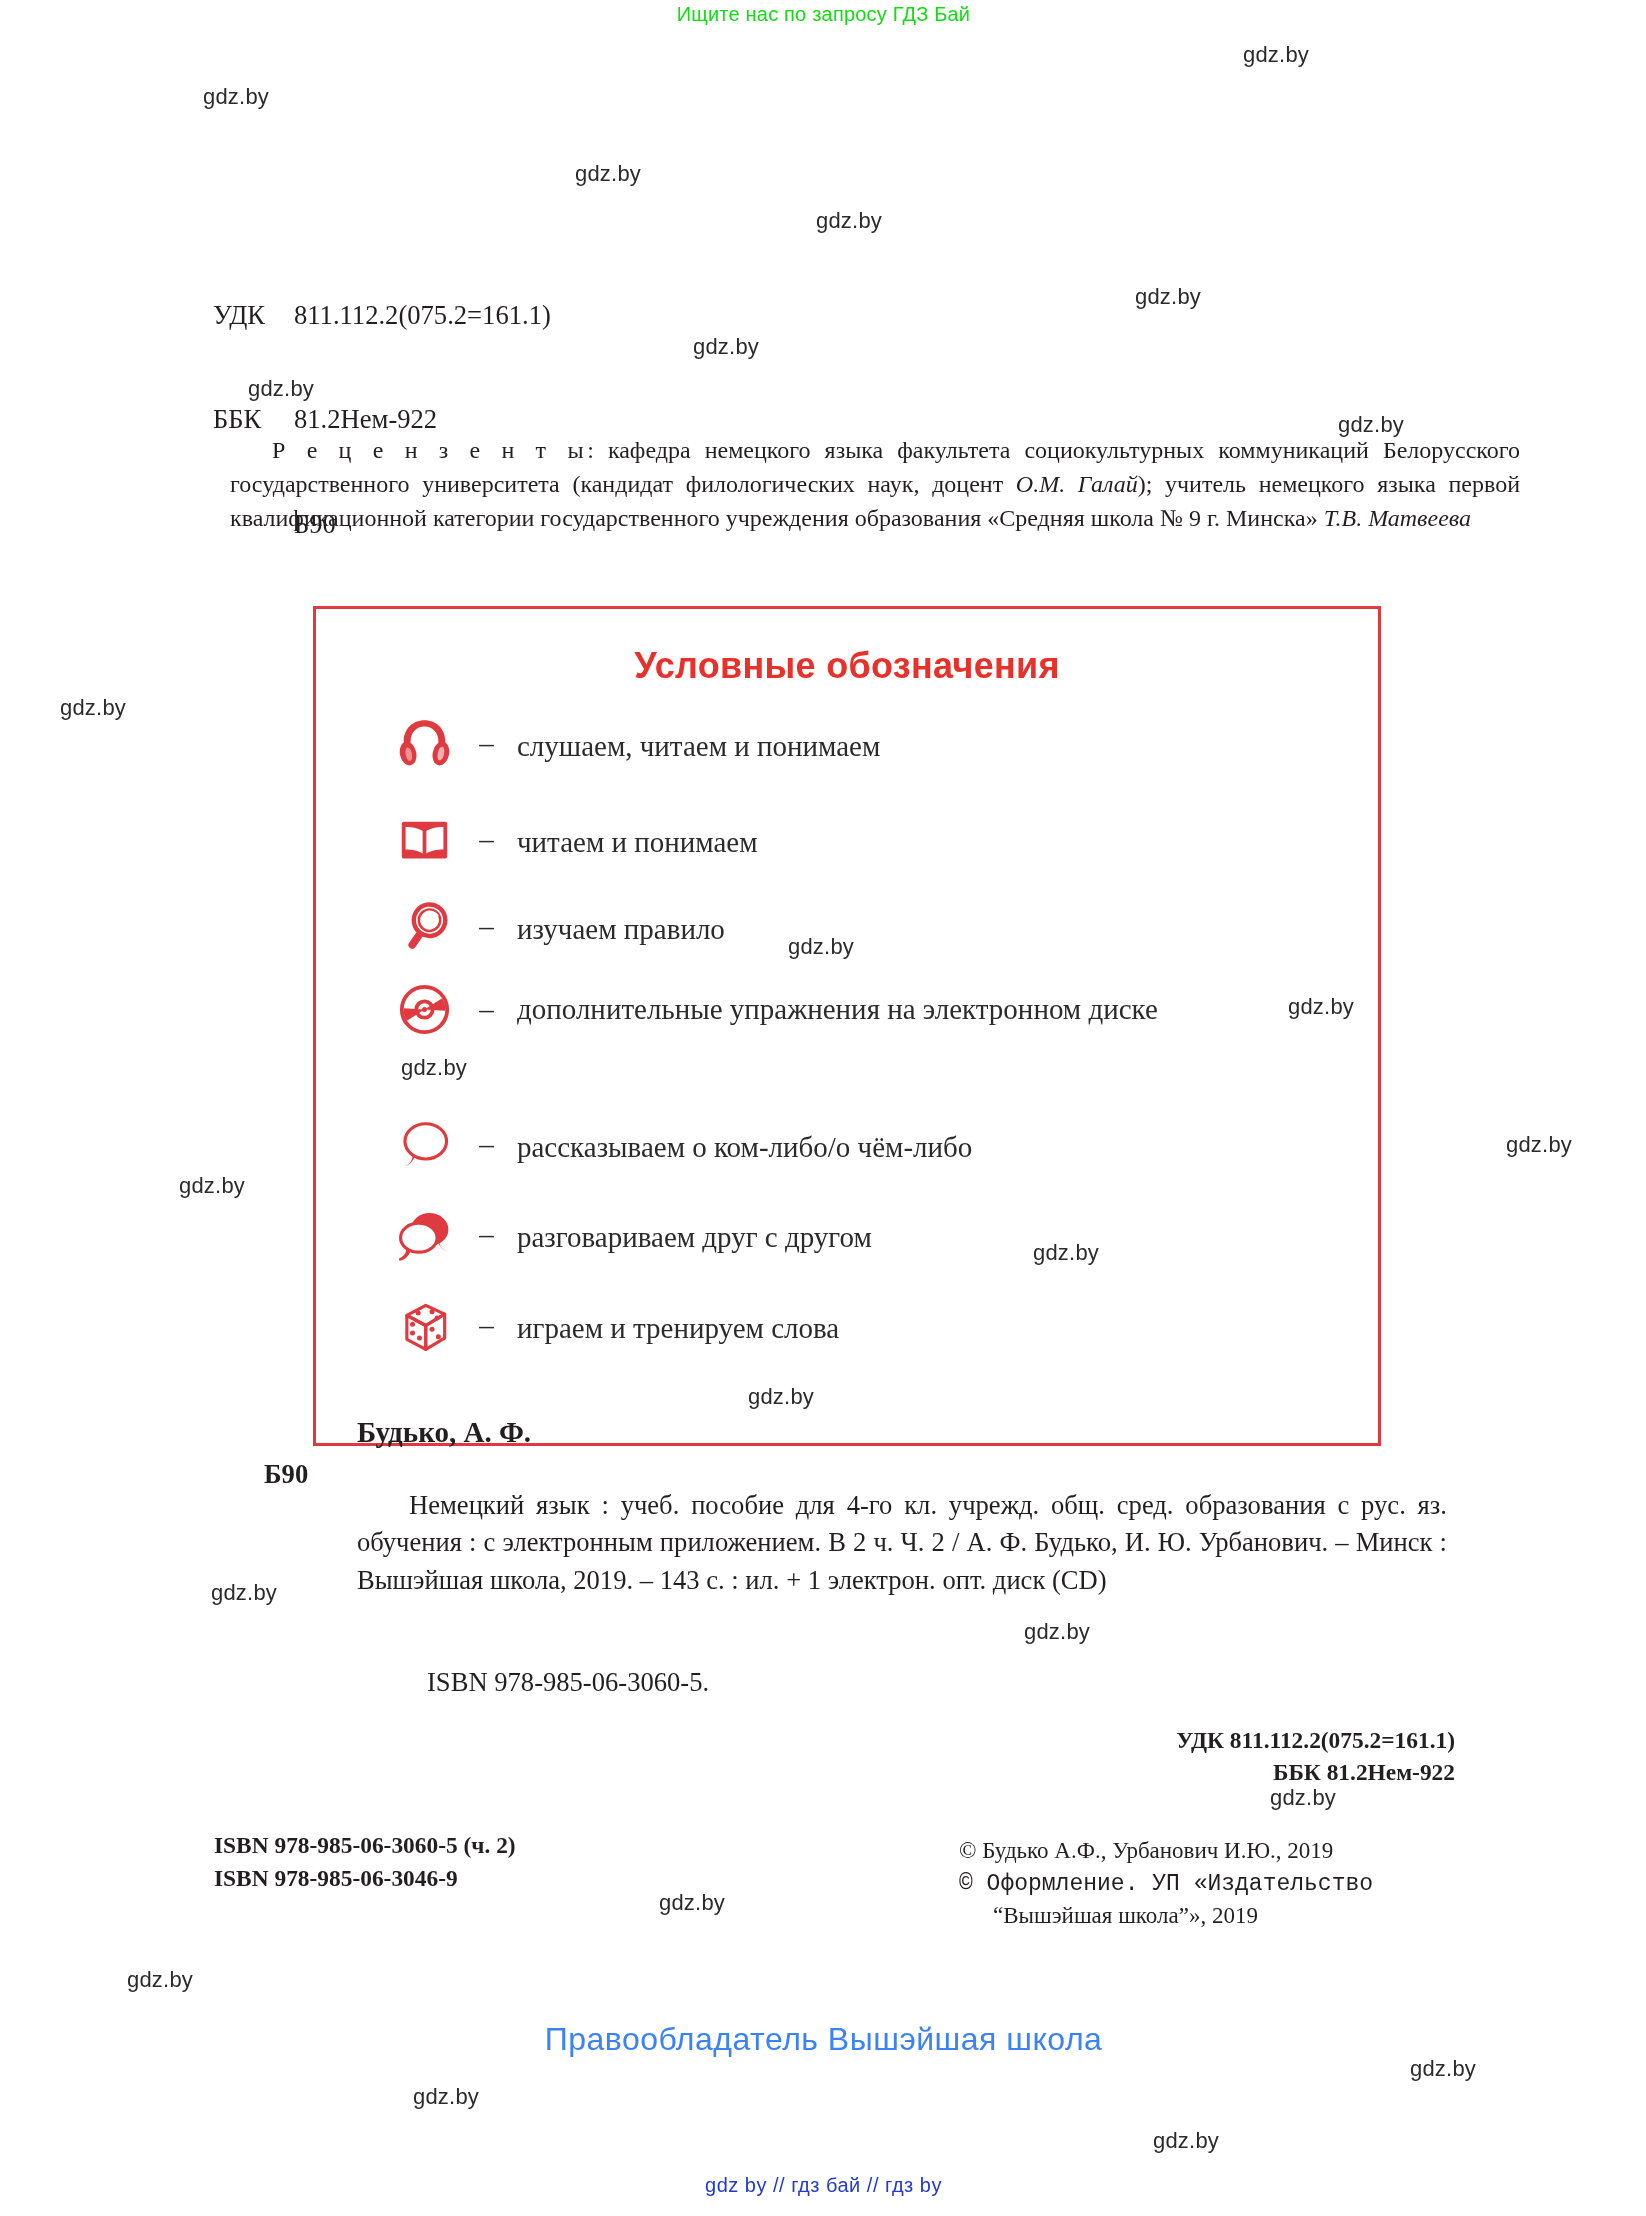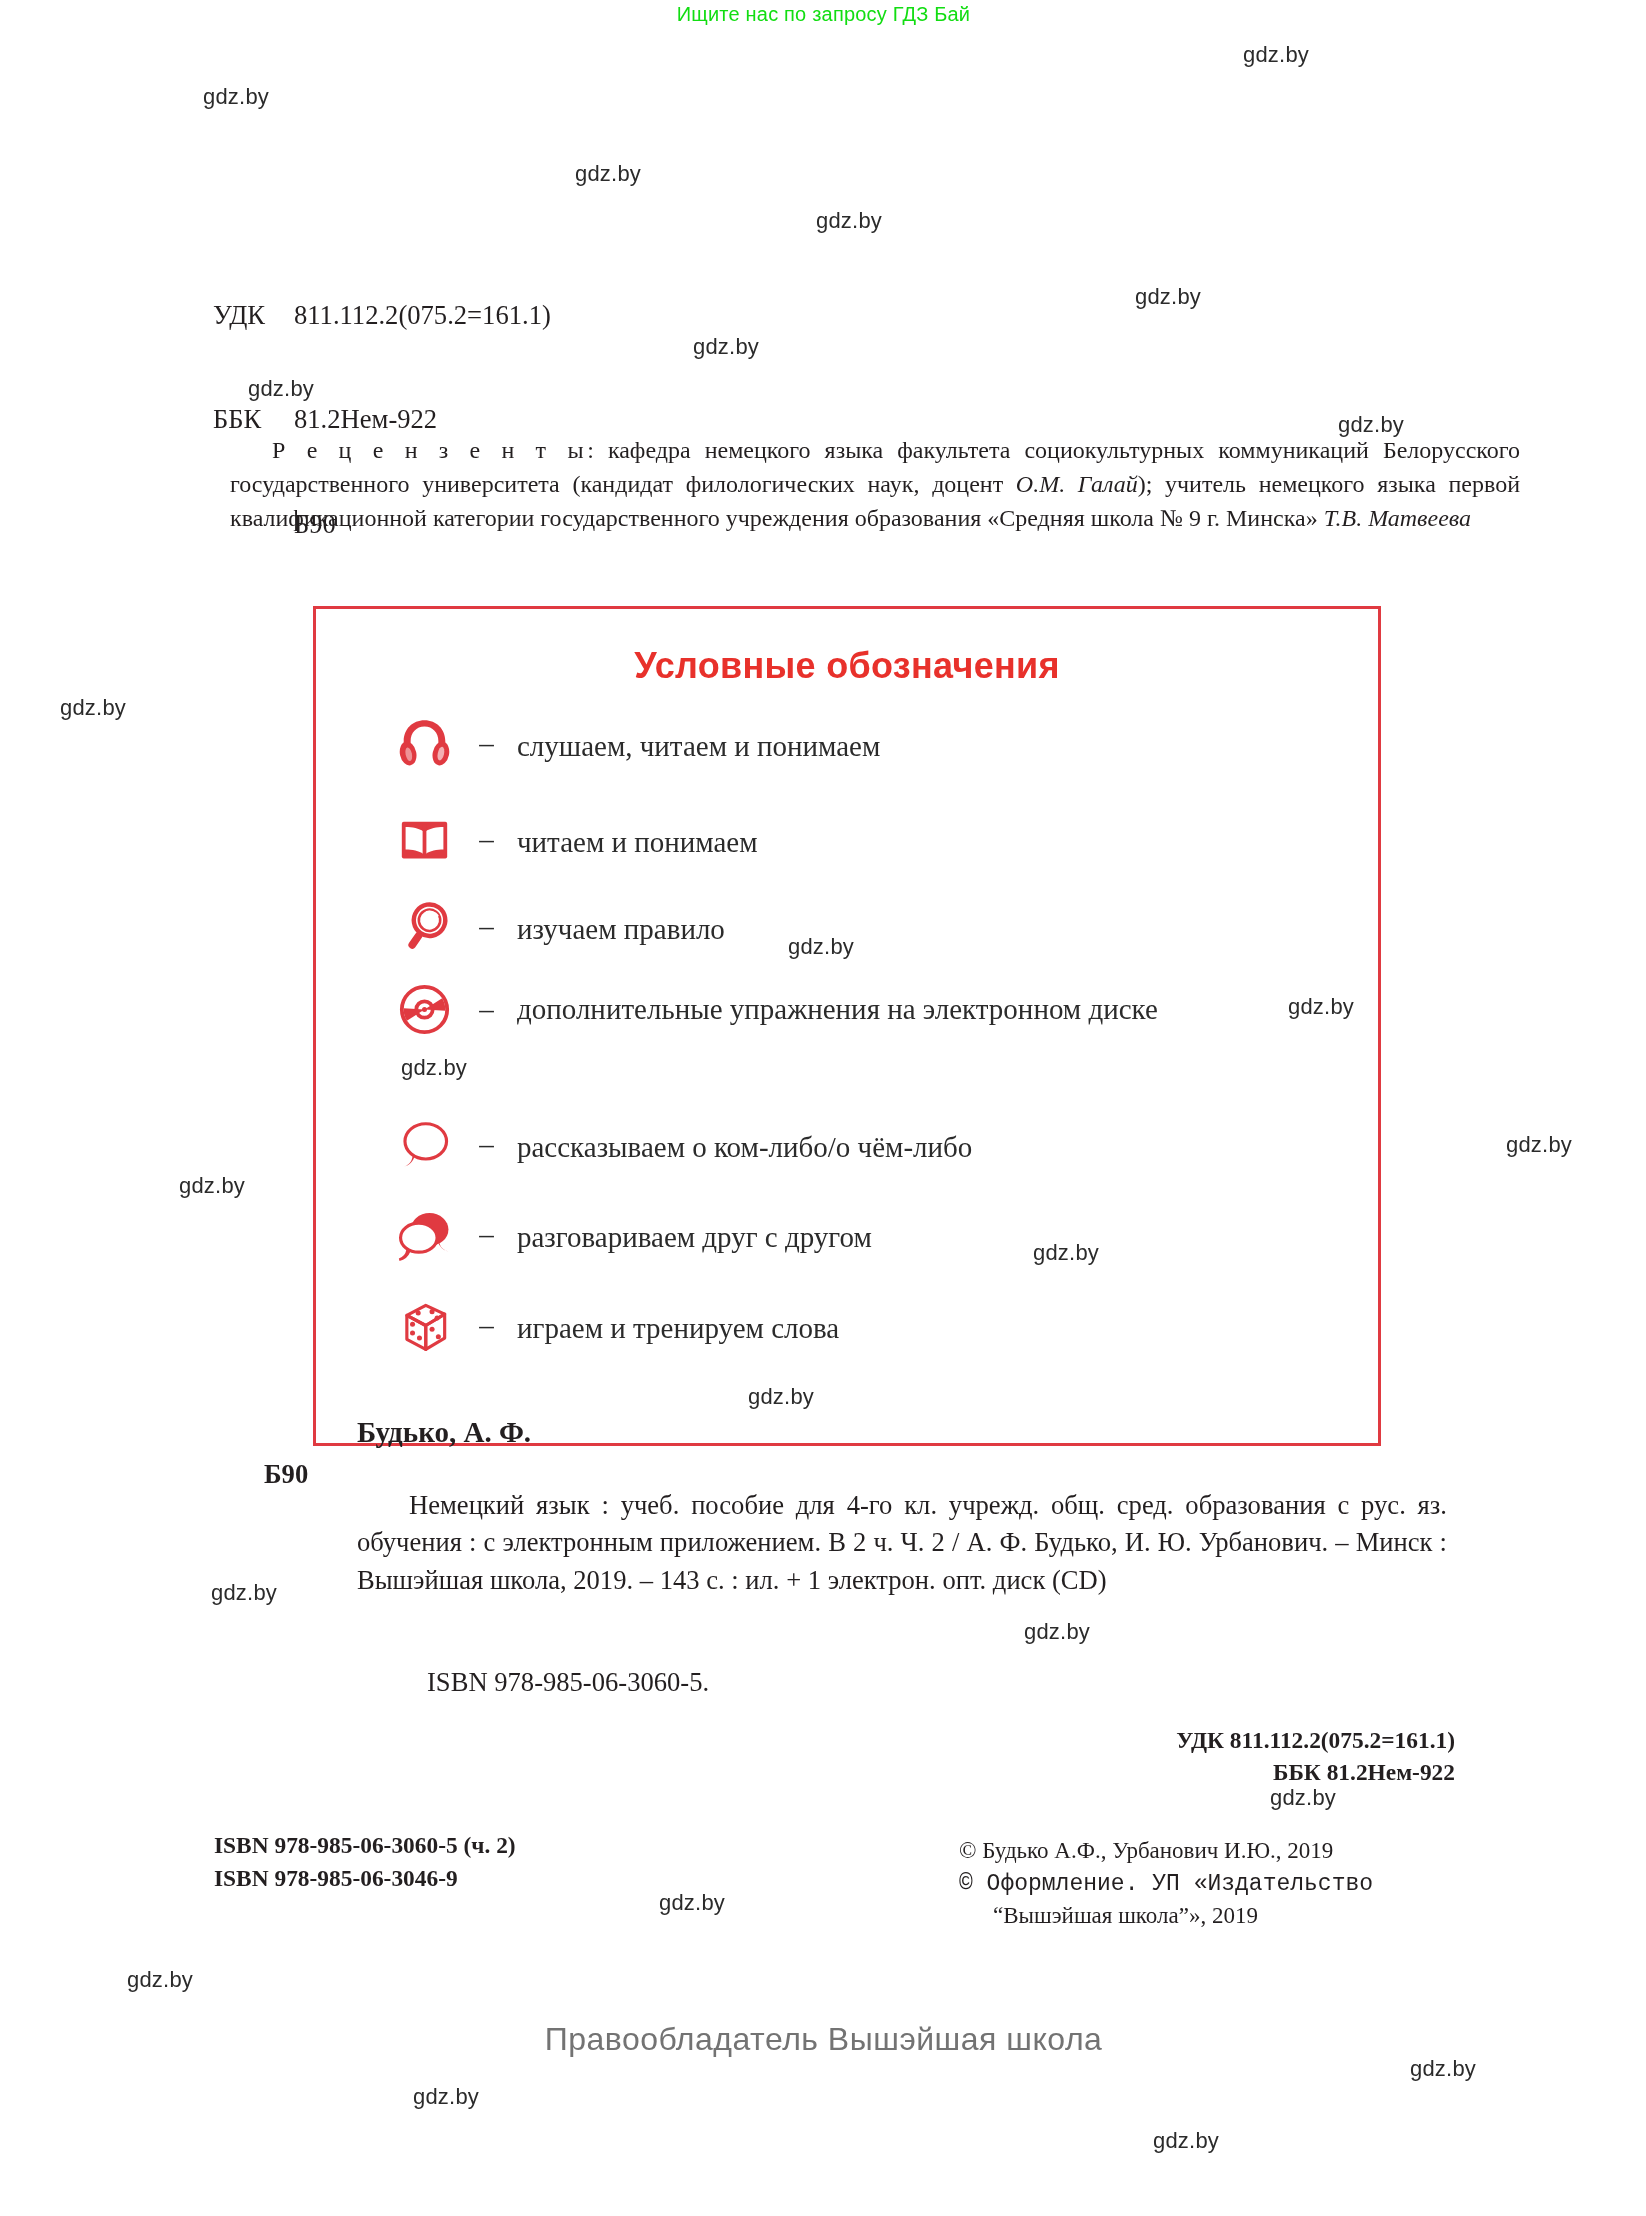--- a/index.html
+++ b/index.html
@@ -42,21 +42,21 @@
   }
 
   .banner-pink {
     position: absolute;
     left: 0;
     width: 100%;
     top: 2021px;
     text-align: center;
     font-family: "Liberation Sans", "DejaVu Sans", sans-serif;
     font-size: 32px;
-    color: #737373;
+    color: #3b82f6;
     letter-spacing: 0.5px;
   }
 
   .banner-bottom {
     position: absolute;
     left: 0;
     width: 100%;
     top: 2174px;
     text-align: center;
     font-family: "Liberation Sans", "DejaVu Sans", sans-serif;
@@ -357,20 +357,21 @@
     <div>ISBN 978-985-06-3046-9</div>
   </div>
 
   <div class="copyright">
     <div>© Будько А.Ф., Урбанович И.Ю., 2019</div>
     <div class="ln2">© Оформление. УП «Издательство</div>
     <div class="ln3">“Вышэйшая школа”», 2019</div>
   </div>
 
   <div class="banner-pink">Правообладатель Вышэйшая школа</div>
+  <div class="banner-bottom">gdz by  //  гдз бай  //  гдз by</div>
 
   <div id="wm-layer">
       <div class="wm" style="left: 203px; top: 84px; font-size: 22px;">gdz.by</div>
       <div class="wm" style="left: 1243px; top: 42px; font-size: 22px;">gdz.by</div>
       <div class="wm" style="left: 575px; top: 161px; font-size: 22px;">gdz.by</div>
       <div class="wm" style="left: 816px; top: 208px; font-size: 22px;">gdz.by</div>
       <div class="wm" style="left: 1135px; top: 284px; font-size: 22px;">gdz.by</div>
       <div class="wm" style="left: 693px; top: 334px; font-size: 22px;">gdz.by</div>
       <div class="wm" style="left: 248px; top: 376px; font-size: 22px;">gdz.by</div>
       <div class="wm" style="left: 1338px; top: 412px; font-size: 22px;">gdz.by</div>

